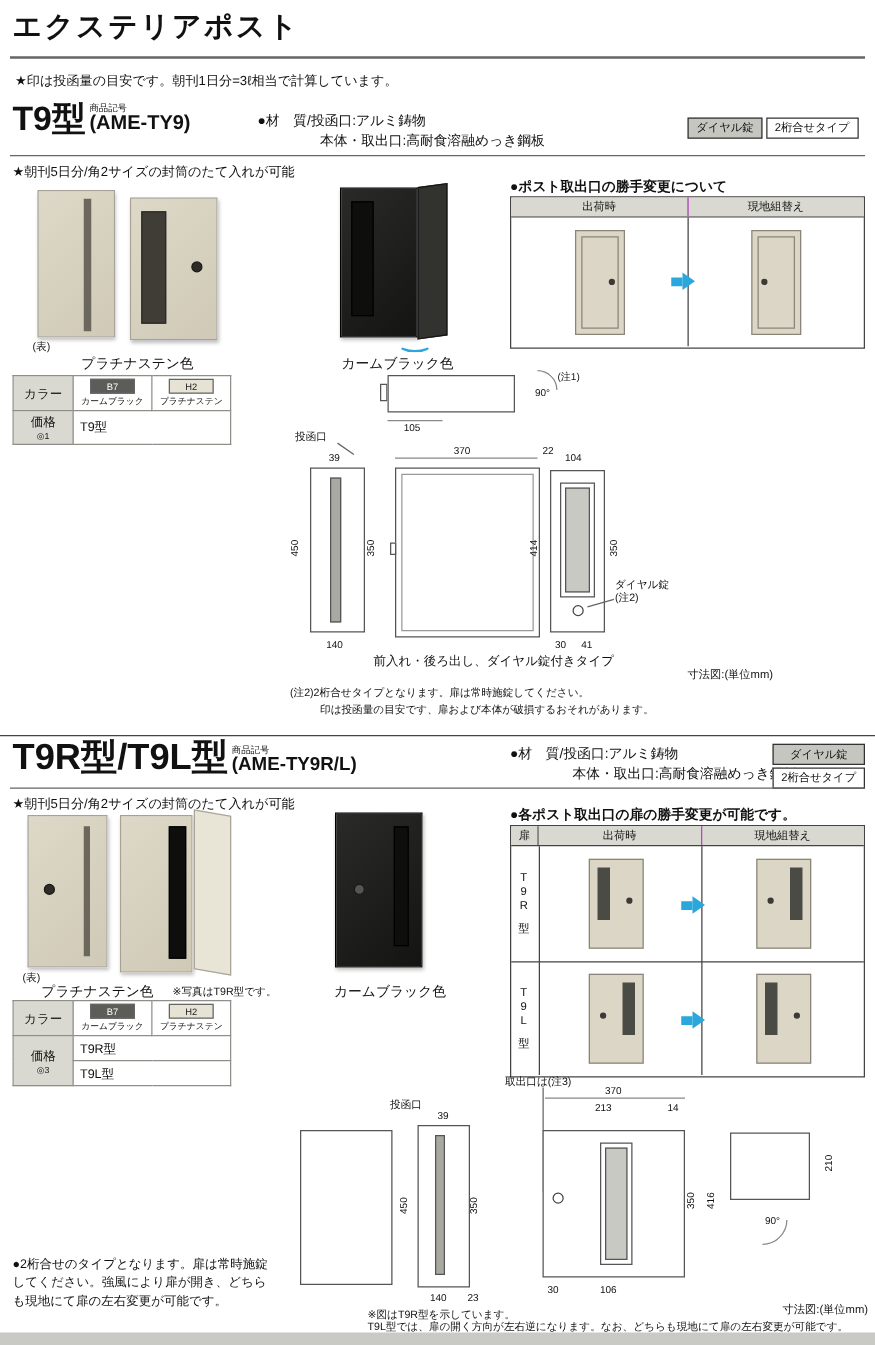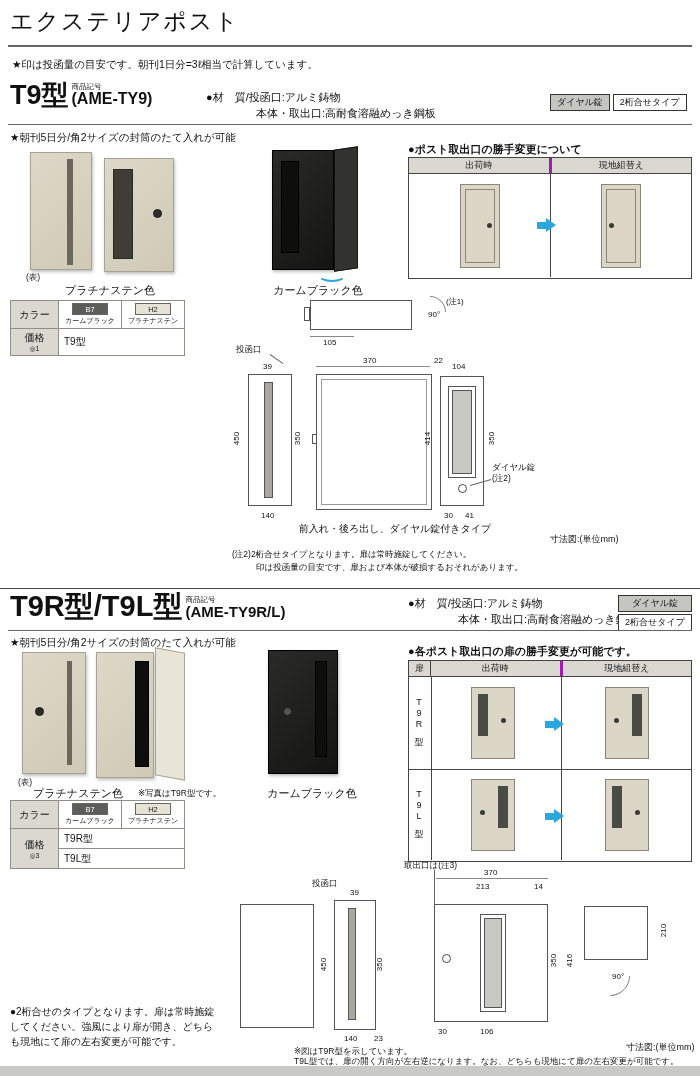--- a/index.html
+++ b/index.html
@@ -1,20 +1,20 @@
 <!DOCTYPE html>
 <html><head>
 <meta charset="utf-8">
 <style>
   *{margin:0;padding:0;box-sizing:border-box}
   html,body{background:#fff}
   body{font-family:"Liberation Sans","DejaVu Sans",sans-serif;color:#111}
   .page{position:relative;width:700px;height:1076px;background:#fff;overflow:hidden}
   .abs{position:absolute}
-  .page-title{position:absolute;font-size:23px;font-weight:normal;letter-spacing:2px}
+  .page-title{position:absolute;font-size:23px;font-weight:bold;letter-spacing:2px}
   .rule{position:absolute;background:#666}
   .note11{position:absolute;font-size:10.5px}
   .s-title{position:absolute;display:flex;align-items:flex-end;gap:3px}
   .big{font-size:27px;font-weight:bold;line-height:1}
   .big2{font-size:29px}
   .codegrp{display:flex;flex-direction:column;line-height:1;padding-bottom:2px}
   .codelabel{font-size:7.5px;margin-bottom:1px}
   .code{font-size:16px;font-weight:bold}
   .code2{font-size:15px}
   .mat{position:absolute;font-size:11px;line-height:1.45}
@@ -29,21 +29,21 @@
   .pwin{position:absolute;background:#3f3d36;border:1px solid #2c2a24}
   .pwin.dark{background:#0e0e0c;border-color:#000}
   .pknob{position:absolute;width:9px;height:9px;border-radius:50%;background:#2e2c26;border:1px solid #1c1a16}
   .pdoor{position:absolute;background:#32322f;border:1px solid #151513;transform:skewY(-8deg)}
   .pdoor.light{background:#e8e4d6;border-color:#a9a496;transform:skewY(10deg)}
   .tiny{font-size:8.5px;white-space:nowrap}
   .lbl11c{position:absolute;font-size:11px;text-align:center}
   .swap-title{position:absolute;font-size:11px;font-weight:bold;white-space:nowrap}
   .swapbox{position:absolute;border:1px solid #444;background:#fff}
   .swap-hdr{display:flex;border-bottom:1px solid #444;height:16px}
-  .swap-col{flex:1;background:#d9d9d2;font-size:9px;text-align:center;line-height:15px;border-right:3px solid #a21caf}
+  .swap-col{flex:1;background:#d9d9d2;font-size:9px;text-align:center;line-height:15px;border-right:1px solid #a21caf}
   .swap-col:last-child{border-right:0}
   .swap-door{width:22px;background:#d9d9d2;font-size:9px;text-align:center;line-height:15px;border-right:1px solid #444}
   .swap-body{position:relative;height:calc(100% - 17px)}
   .swap-split{position:absolute;left:50%;top:0;bottom:0;width:1px;background:#444}
   .vline{position:absolute;top:0;bottom:0;width:1px;background:#444}
   .hline{position:absolute;left:0;right:0;height:1px;background:#444}
   .vtext{position:absolute;writing-mode:vertical-rl;text-orientation:upright;font-size:9px;line-height:1;letter-spacing:1px}
   .mini{position:absolute;background:#dcd6c6;border:1px solid #8a8578}
   .mini .door{position:absolute;left:4px;top:4px;right:4px;bottom:4px;border:1px solid #8a8578}
   .mini .dot{position:absolute;width:5px;height:5px;border-radius:50%;background:#3a3a36}

